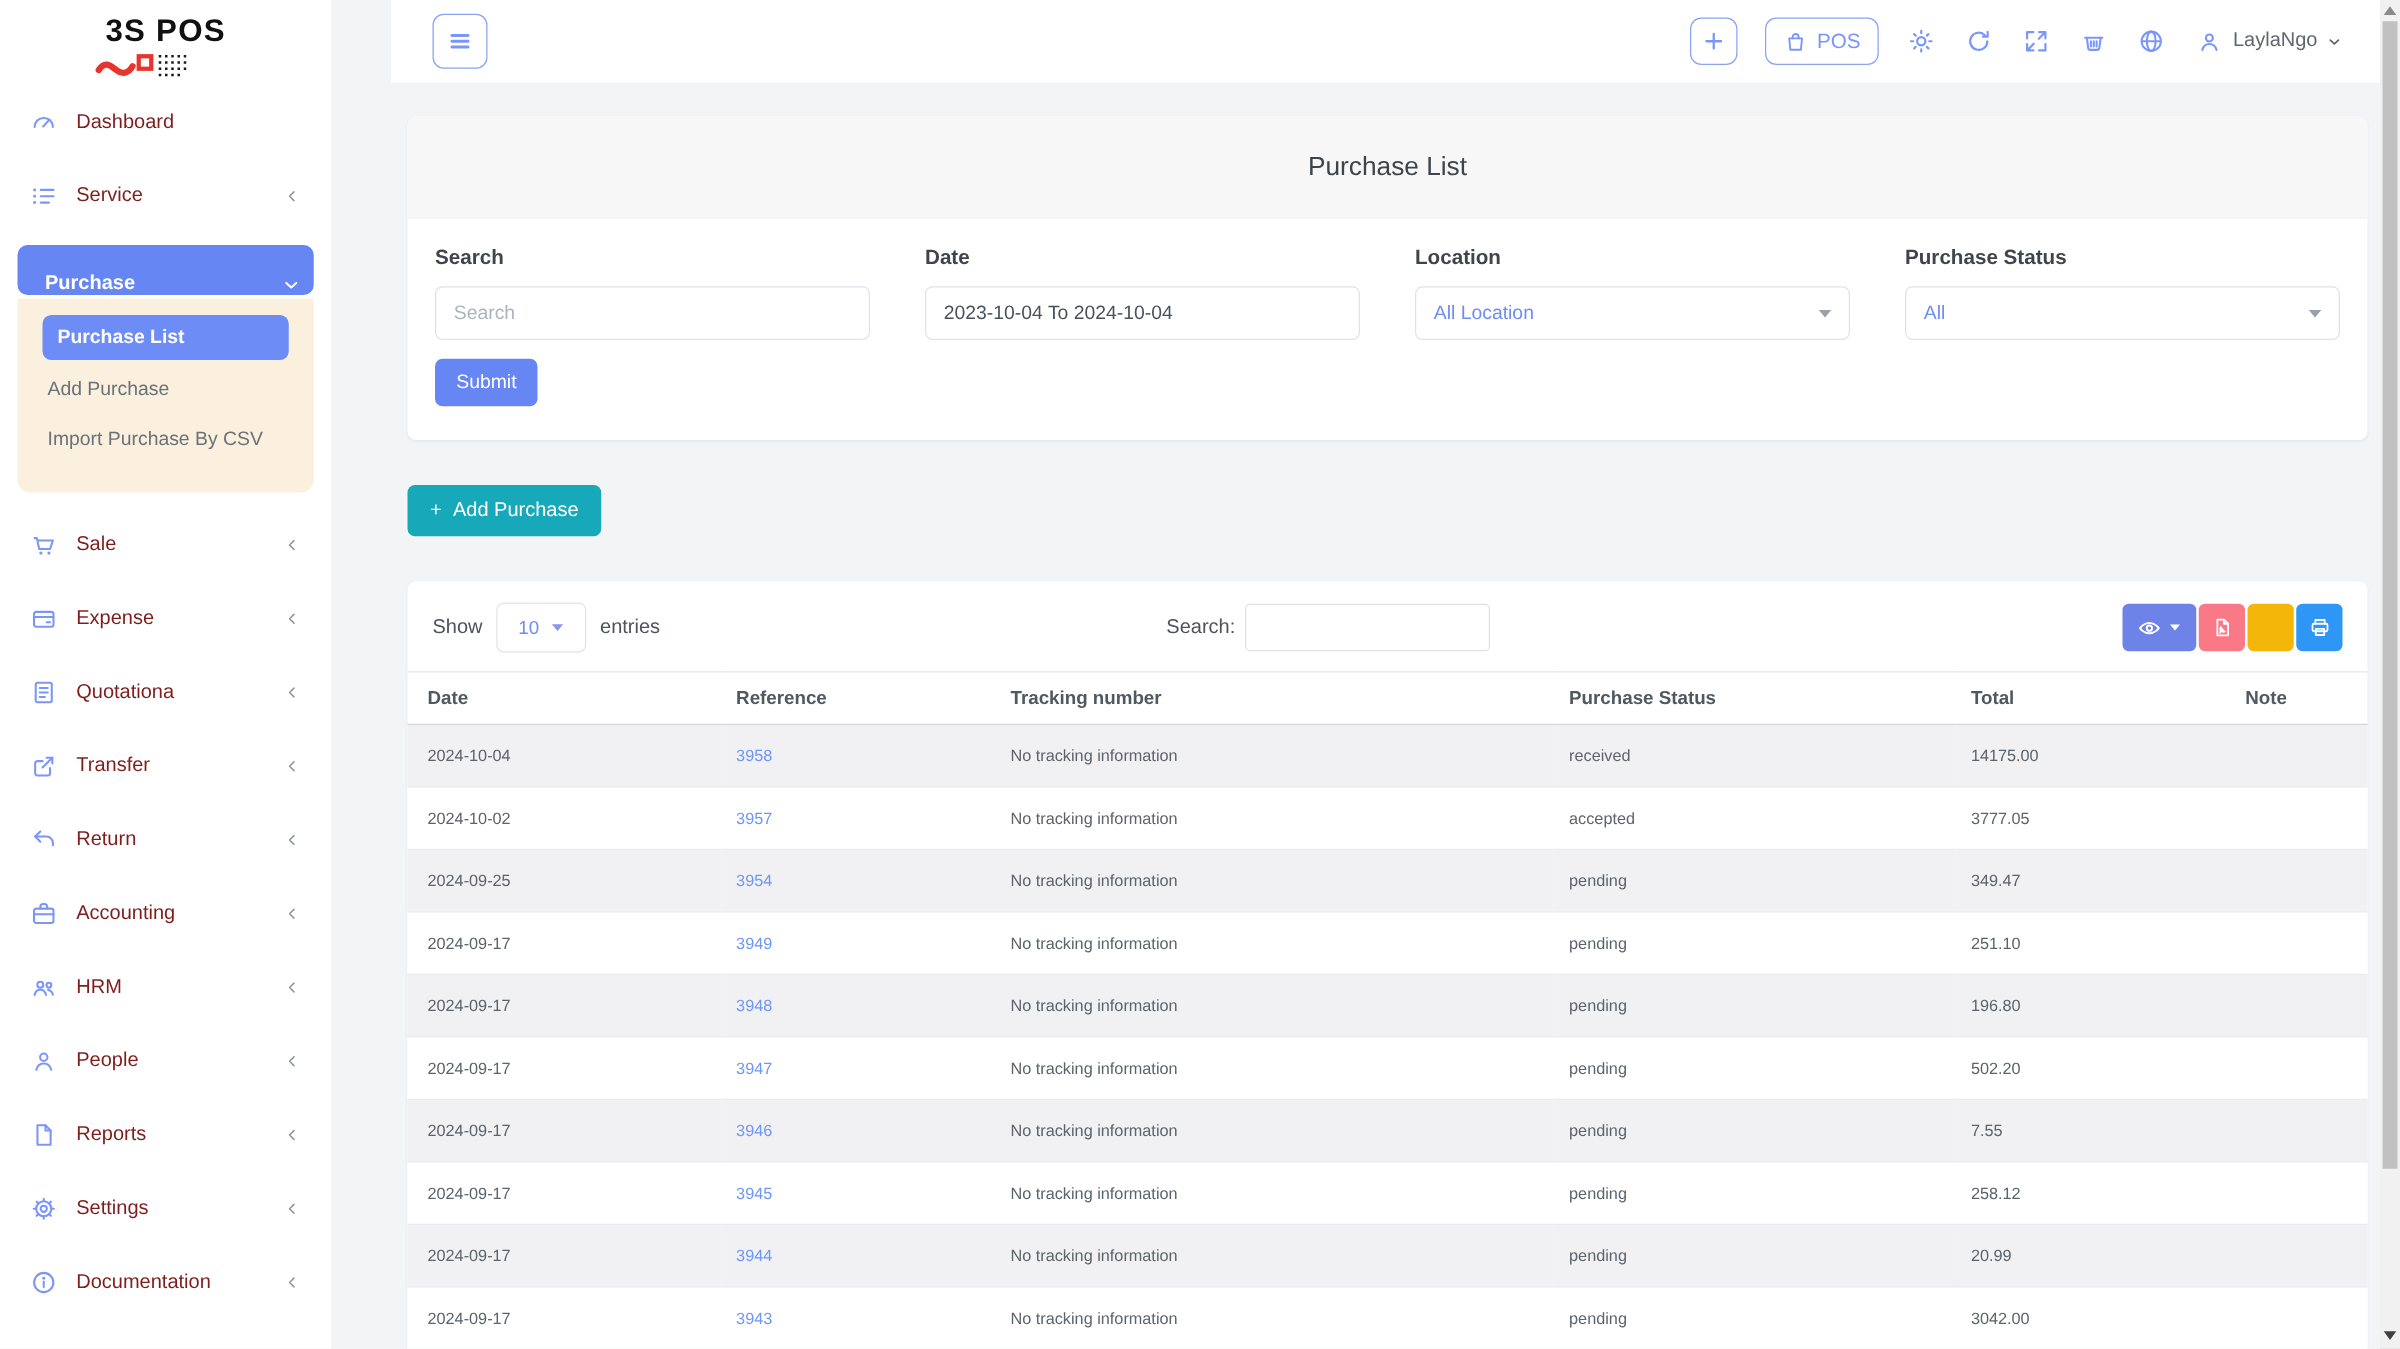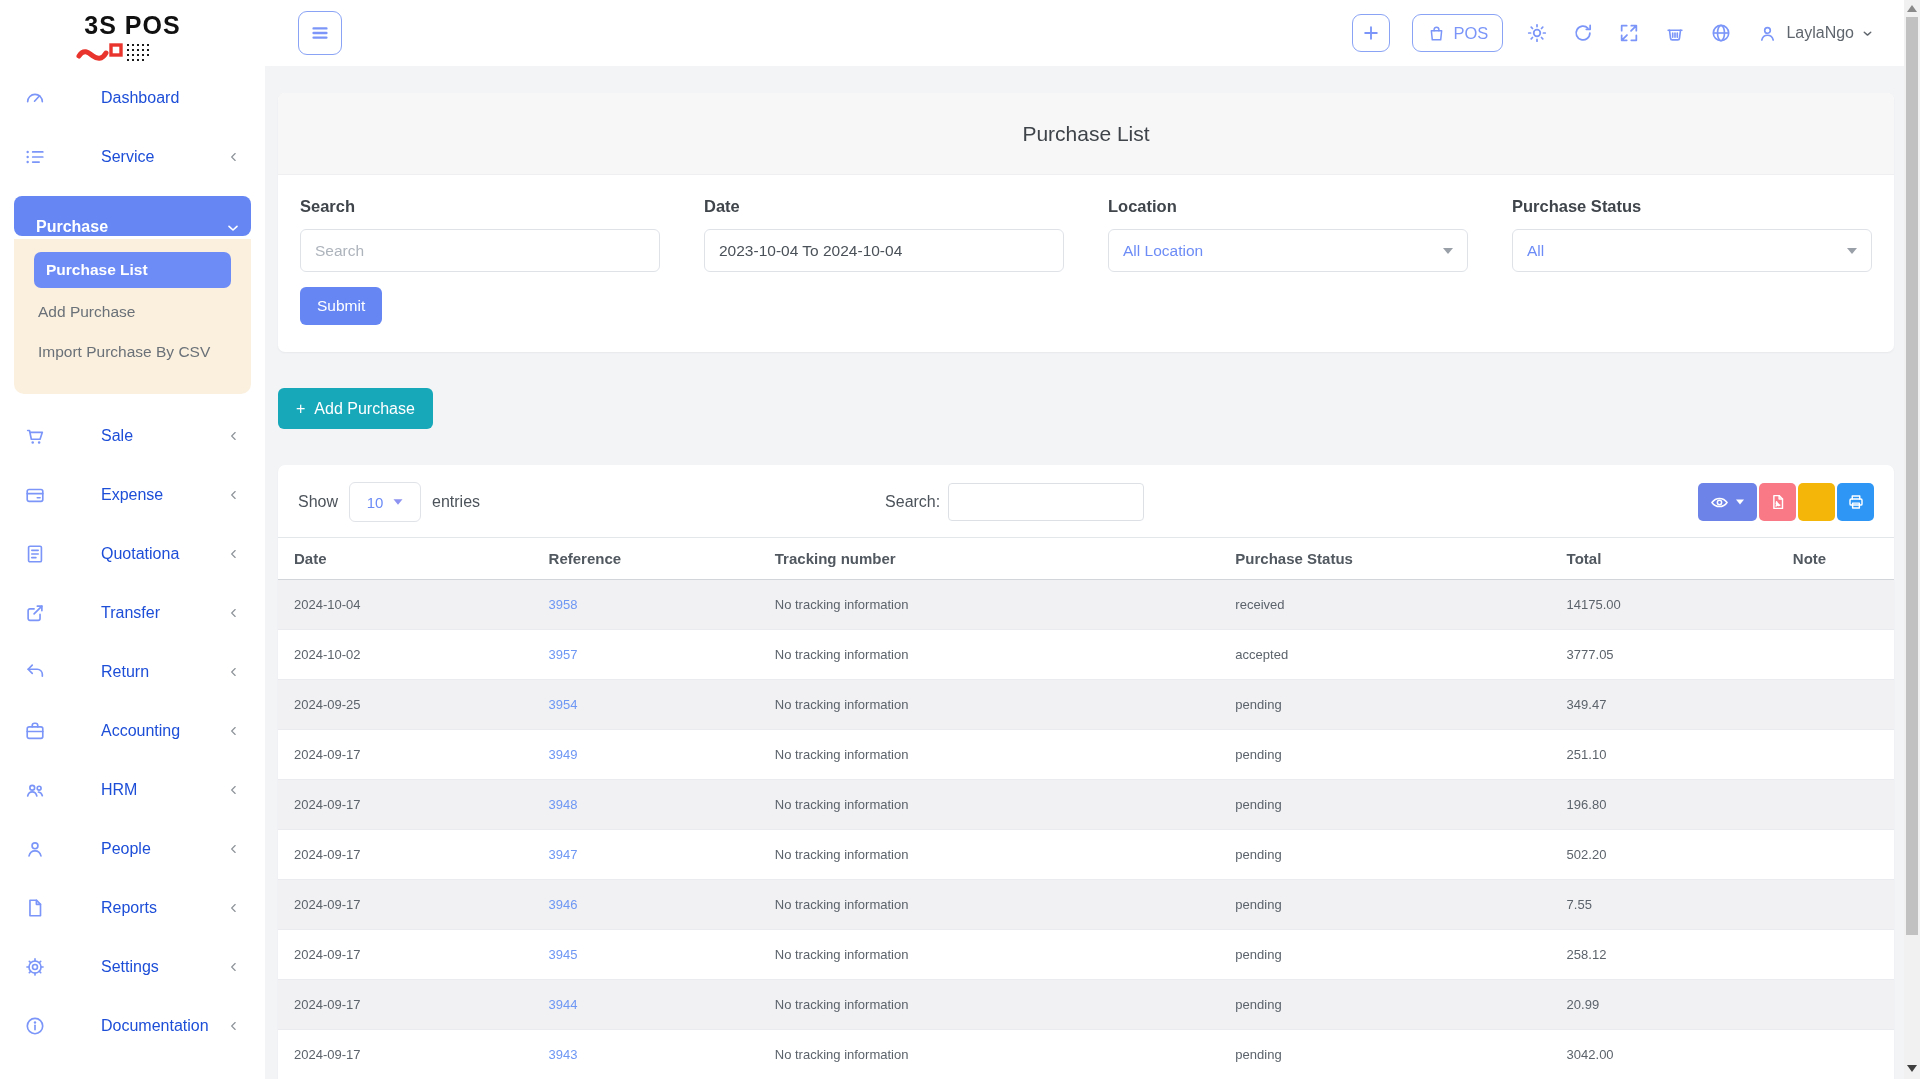--- a/index.html
+++ b/index.html
@@ -1,27 +1,27 @@
 <!DOCTYPE html>
 <html><head>
 <meta charset="utf-8">
 <style>
   * { margin:0; padding:0; box-sizing:border-box; }
   html,body { width:1920px; height:1079px; overflow:hidden; background:#f3f4f6;
               font-family:"Liberation Sans", sans-serif; }
-  .root { display:flex; width:1920px; height:1079px; }
+  .root { display:flex; width:1920px; height:1079px;gap:48px; }
 
   
   .sidebar { width:265px; background:#fff; height:100%; flex:0 0 265px; overflow:hidden; }
   .logo { height:64px; display:flex; flex-direction:column; align-items:center; justify-content:center; padding-top:10px; }
   .logo-text { font-size:25px; font-weight:bold; color:#111; letter-spacing:1px; }
   .nav { padding:14px 14px 0 14px; }
   .nav-item { height:40px; display:flex; align-items:center; gap:15px; padding:0 10px; margin-bottom:19px; cursor:pointer; }
   .nicon { width:22px; height:22px; color:#7b96f8; display:flex; align-items:center; justify-content:center; flex:0 0 22px; }
-  .nlabel { font-size:16px; color:#1d4ed8; flex:1;margin-left:40px; }
+  .nlabel { font-size:16px; color:#7f1d1d; flex:1; }
   .nchev { width:14px; height:14px; color:#8d939a; display:flex; align-items:center; }
   .purchase-pill { height:40px; background:#6687f3; border-radius:8px; display:flex; align-items:flex-end; gap:15px; padding:0 10px 0 22px; margin-bottom:3px; cursor:pointer; }
   .purchase-pill .plabel { color:#fff; font-size:16px; font-weight:600; flex:1; }
   .purchase-pill .pchev { width:16px; height:16px; color:#fff; }
   .submenu { background:#fbf0de; border-radius:0 0 10px 10px; padding:13px 20px 20px 20px; margin-bottom:22px; }
   .submenu-item { font-size:15.5px; color:#6a7178; padding:9px 4px; cursor:pointer; }
   .submenu-item.active { background:#6d8cf6; color:#fff; font-weight:600; border-radius:7px; padding:9px 12px; margin:0 0 6px 0; }
   .submenu-item.wrap { line-height:1.7; }
 
   

